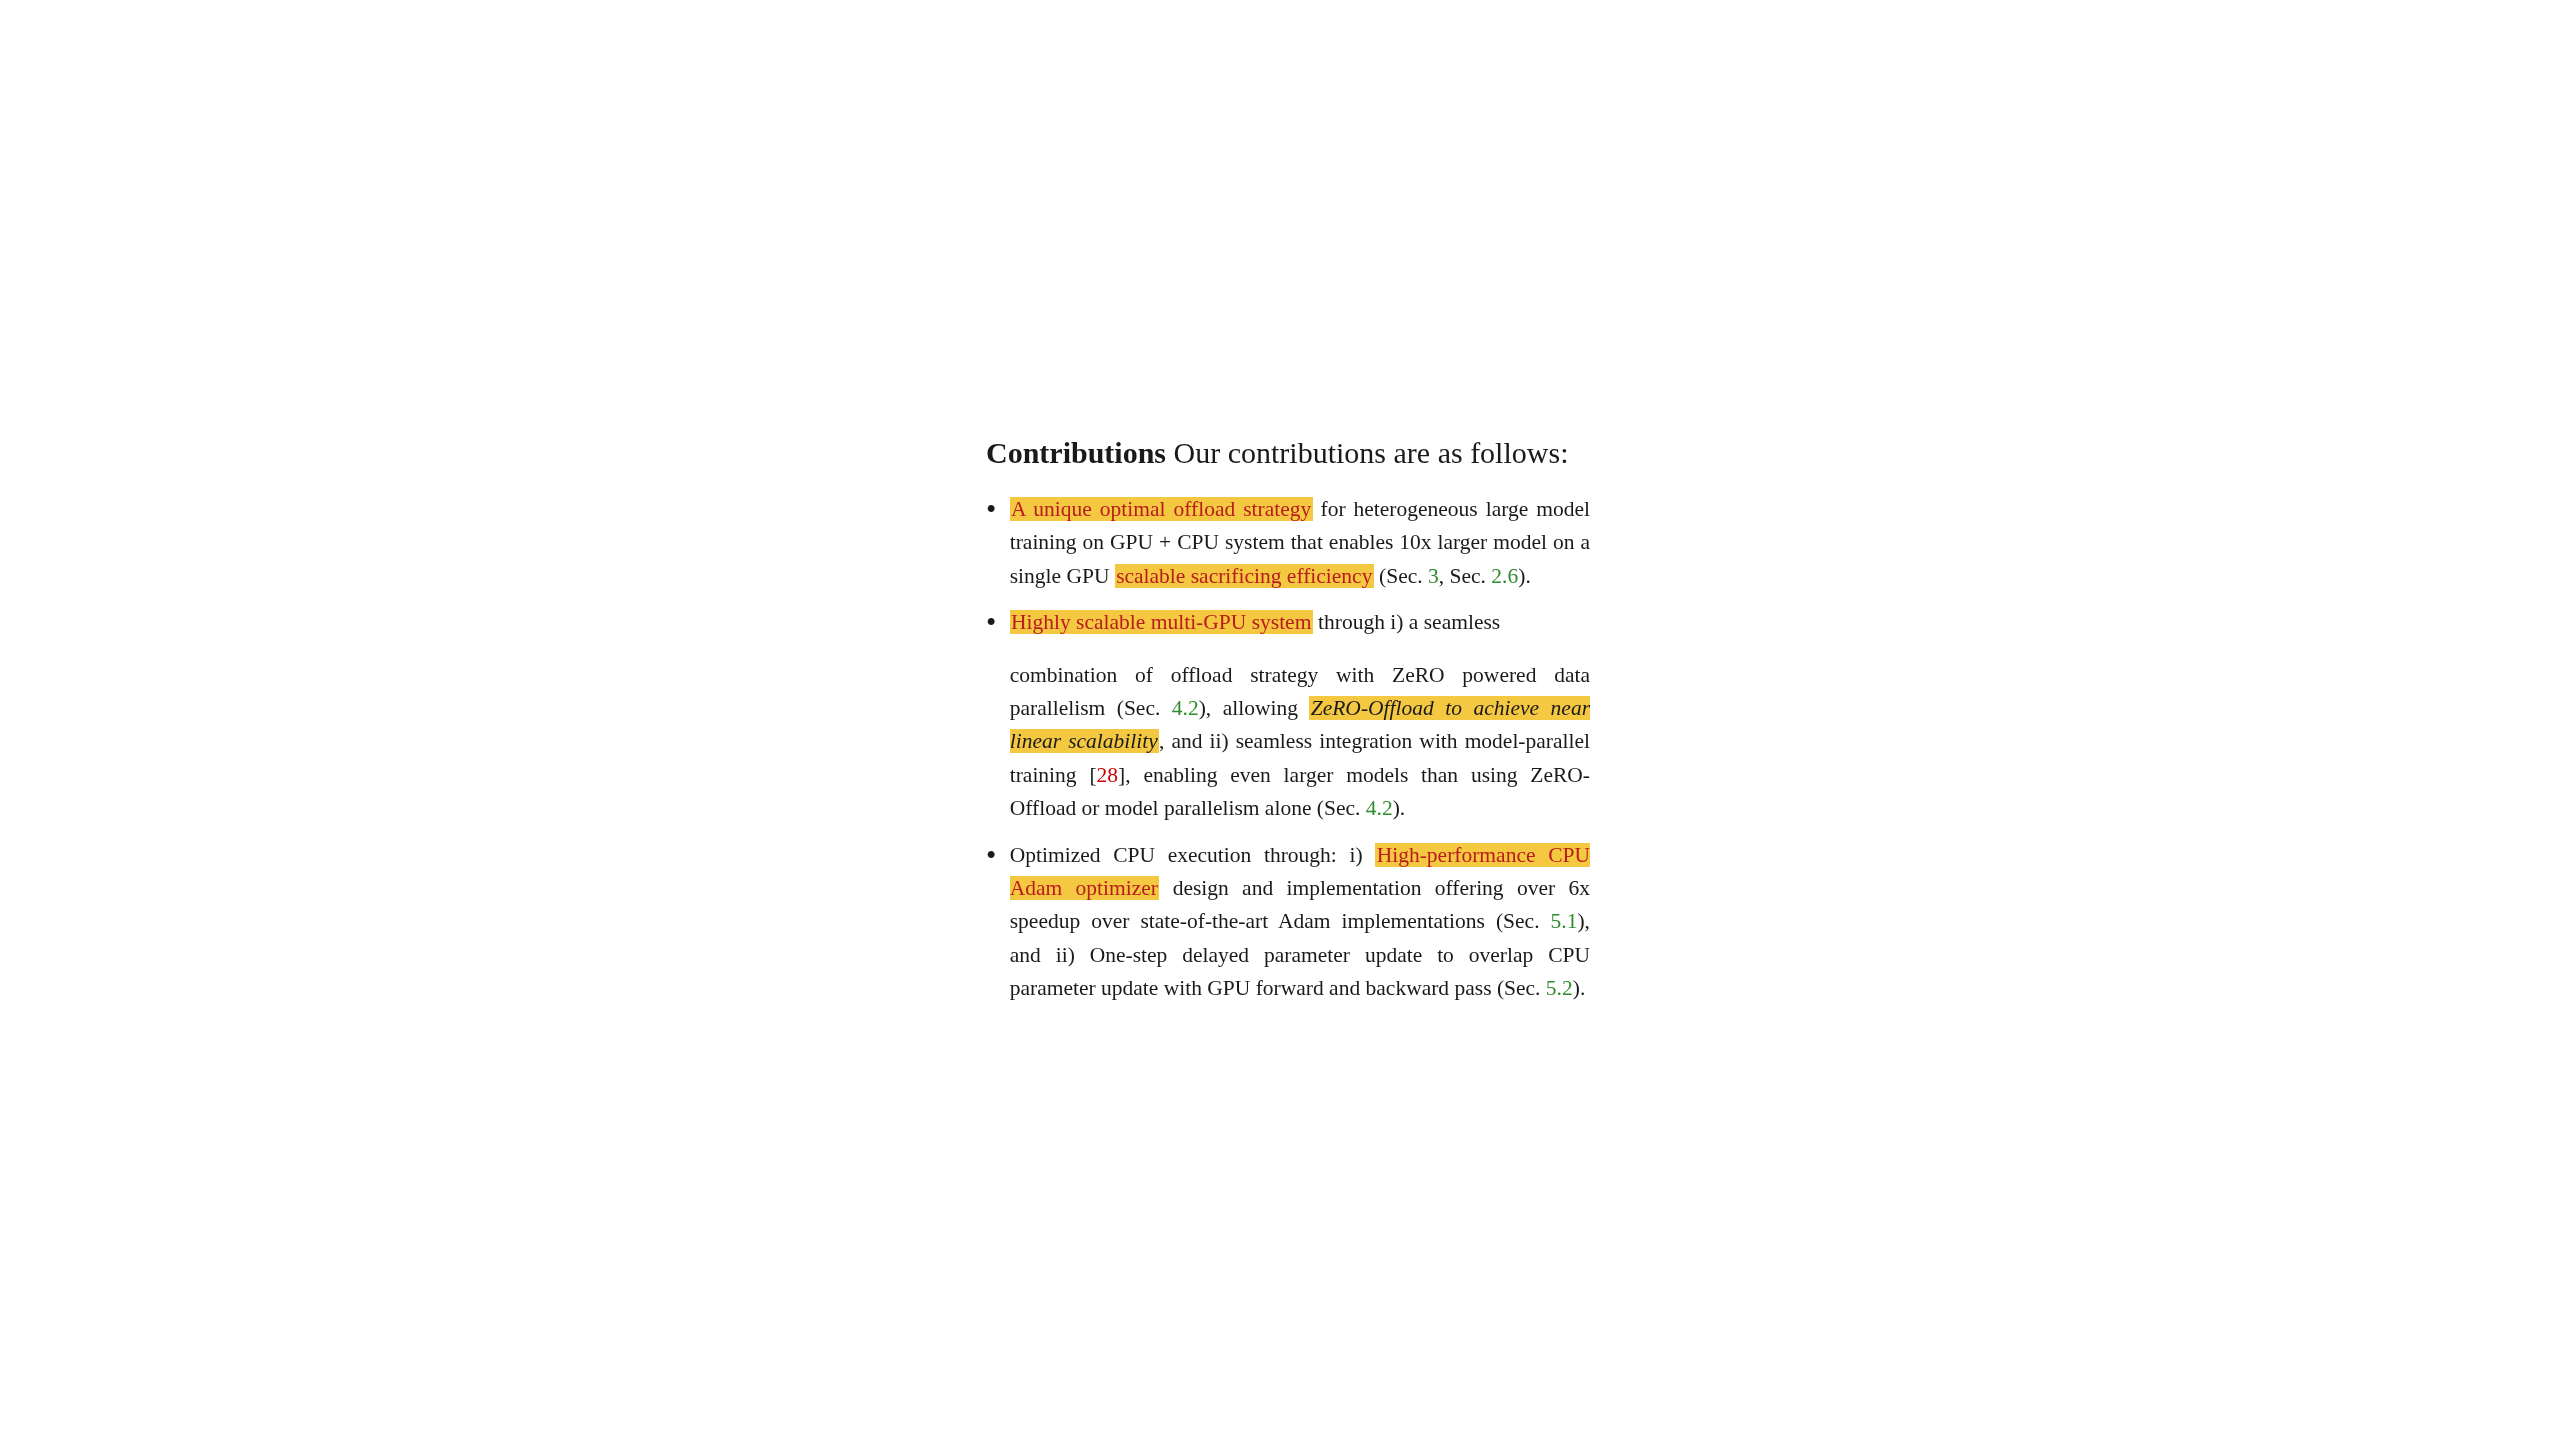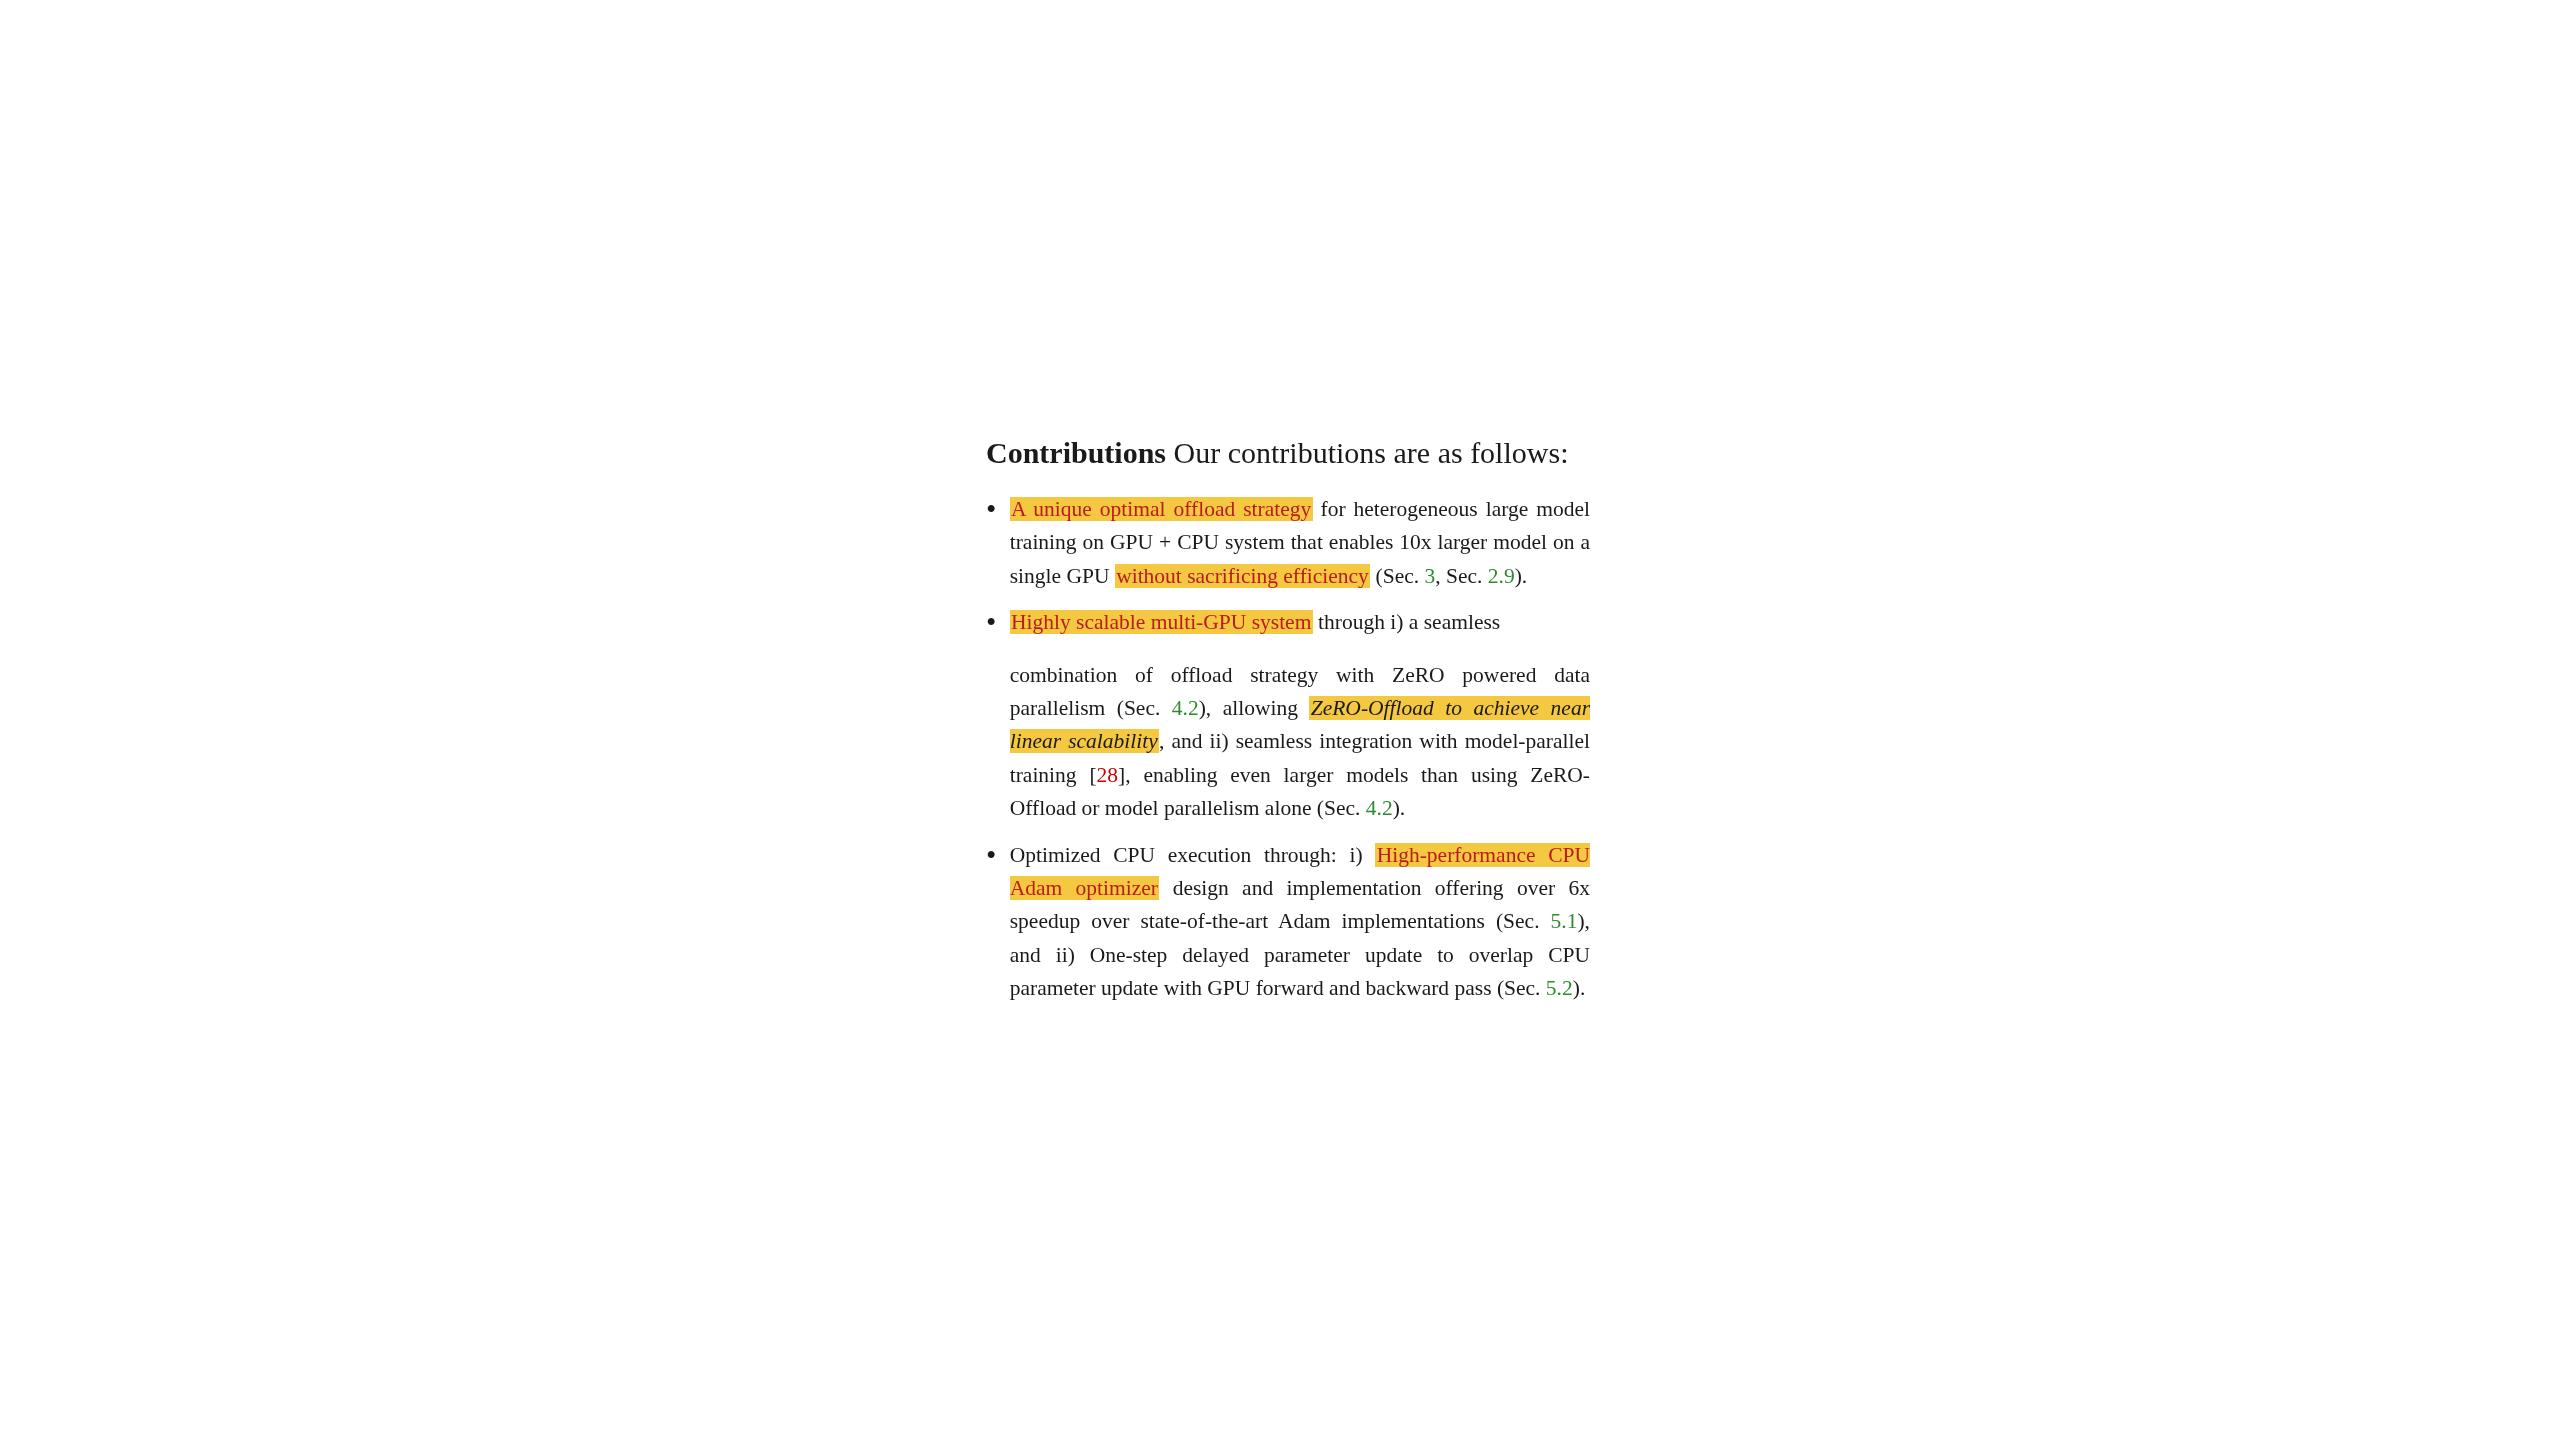--- a/index.html
+++ b/index.html
@@ -94,21 +94,21 @@
 <div class="content">
   <p class="section-title">
     <span class="bold">Contributions</span><span> Our contributions are as follows:</span>
   </p>
 
   <ul>
 
     <li>
       <span class="bullet">•</span>
       <div class="li-content">
-        <span class="highlight-yellow">A unique optimal offload strategy</span><span> for heterogeneous large model training on GPU + CPU system that enables 10x larger model on a single GPU </span><span class="highlight-yellow">without sacrificing efficiency</span><span> (Sec. </span><span class="green-link">3</span><span>, Sec. </span><span class="green-link">2.9</span><span>).</span>
+        <span class="highlight-yellow">A unique optimal offload strategy</span><span> for heterogeneous large model training on GPU + CPU system that enables 10x larger model on a single GPU </span><span class="highlight-yellow">scalable sacrificing efficiency</span><span> (Sec. </span><span class="green-link">3</span><span>, Sec. </span><span class="green-link">2.6</span><span>).</span>
       </div>
     </li>
 
     <li>
       <span class="bullet">•</span>
       <div class="li-content">
         <span class="highlight-yellow">Highly scalable multi-GPU system</span><span> through i) a seamless</span>
         <div class="gap-para">
           <span>combination of offload strategy with ZeRO powered data parallelism (Sec. </span><span class="green-link">4.2</span><span>), allowing </span><span class="highlight-yellow-italic">ZeRO-Offload to achieve near linear scalability</span><span>, and ii) seamless integration with model-parallel training [</span><span class="red-link">28</span><span>], enabling even larger models than using ZeRO-Offload or model parallelism alone (Sec. </span><span class="green-link">4.2</span><span>).</span>
         </div>

